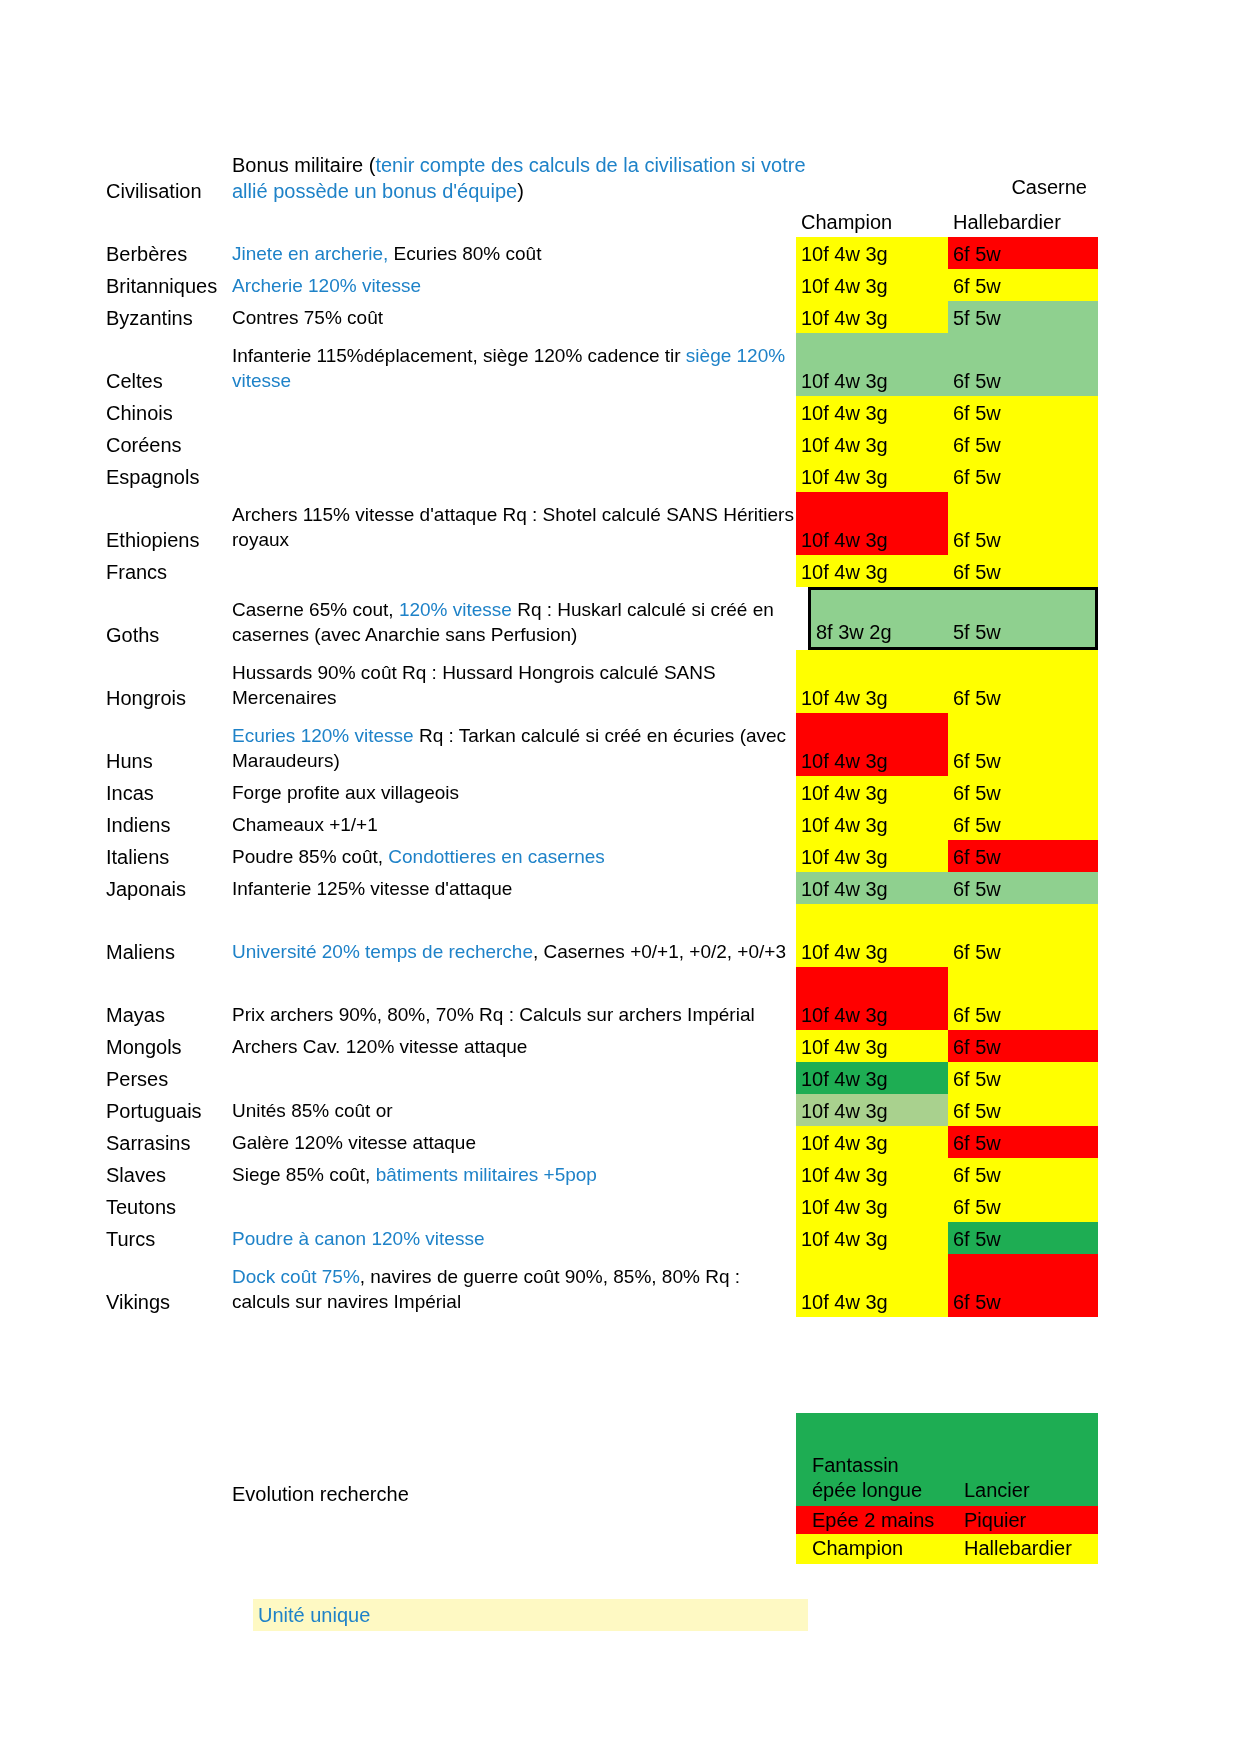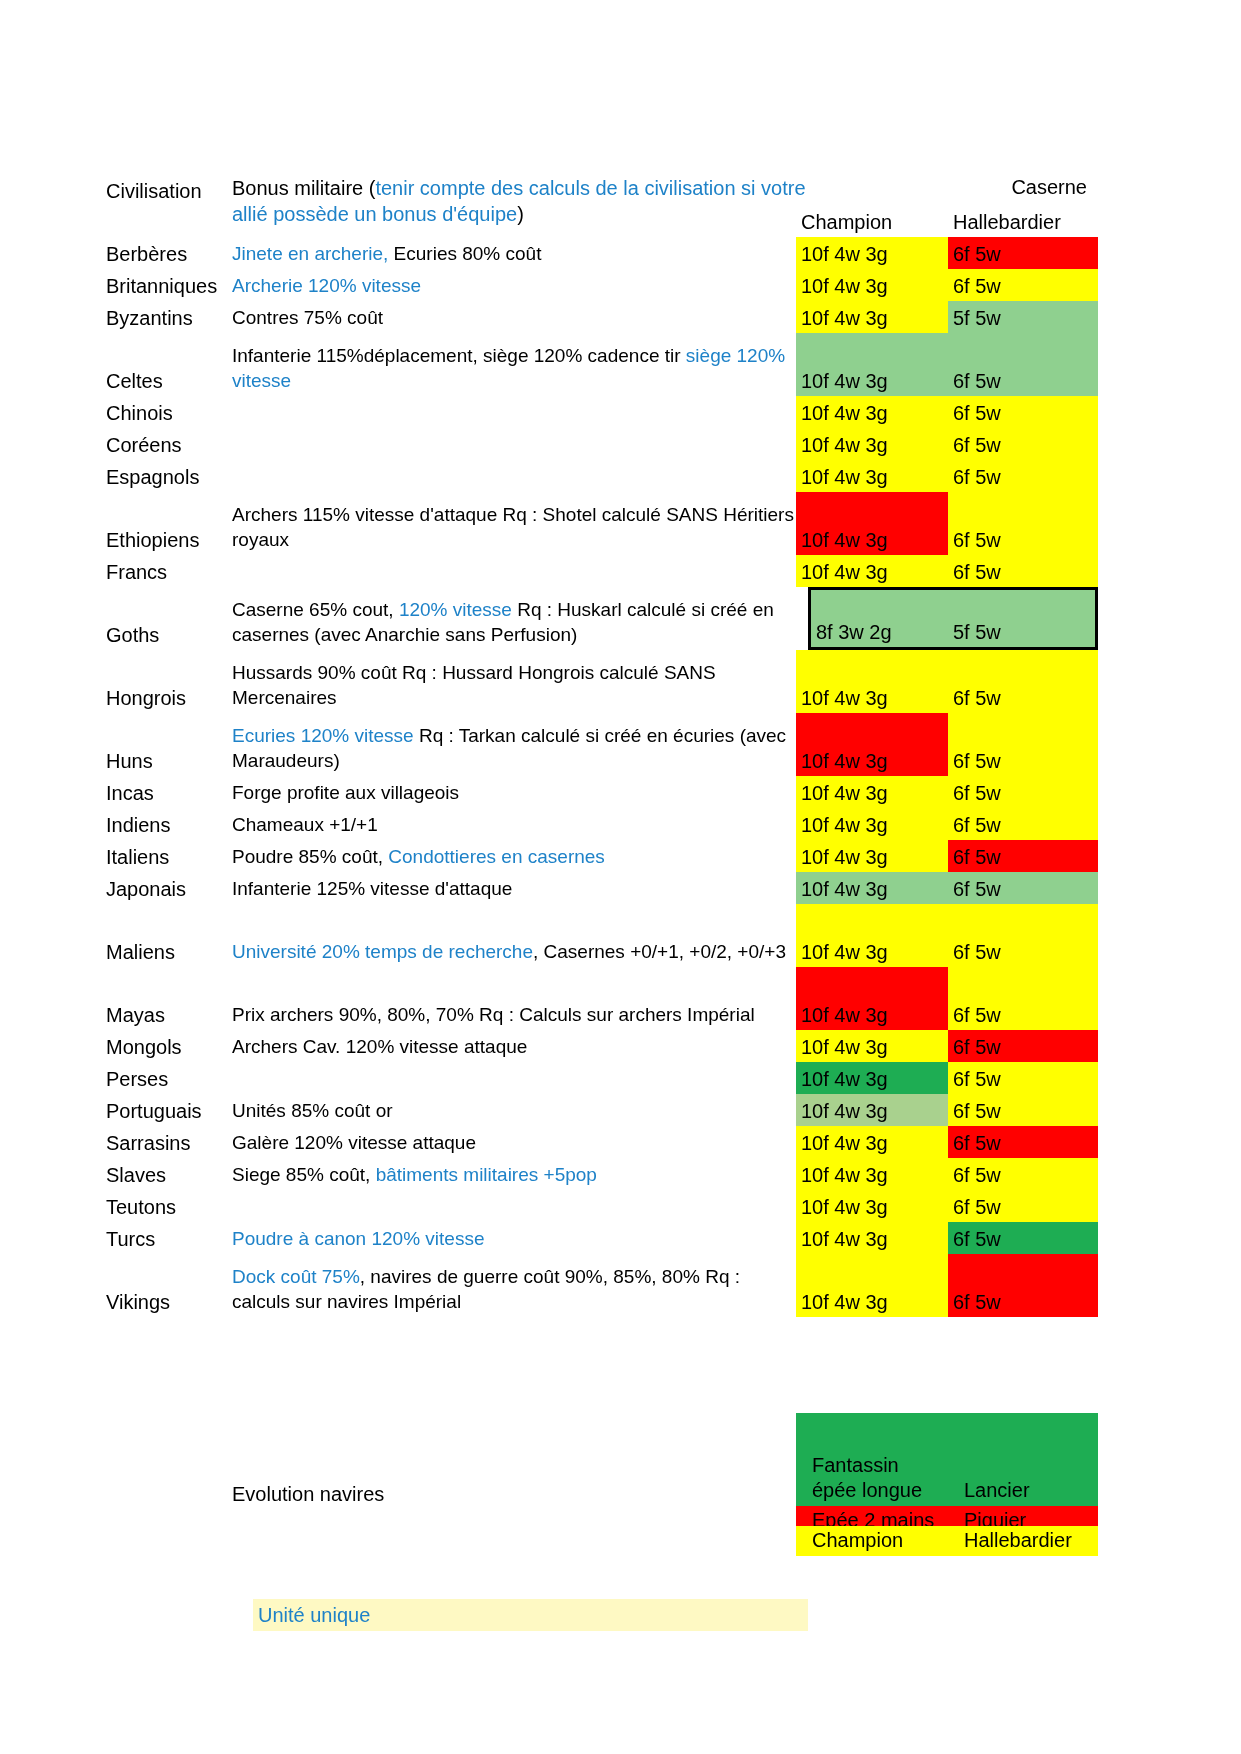--- a/index.html
+++ b/index.html
@@ -31,39 +31,39 @@
   .colhead { font-size:20px; padding-left:5px; }
   .b-left  { border:3px solid #000; border-right:none;margin-left:12px; }
   .b-right { border:3px solid #000; border-left:none; }
   
   .legend {
     position:absolute; left:796px; top:1413px; width:302px;
     display:flex; flex-direction:column;
   }
   .lrow { display:grid; grid-template-columns:152px 150px; }
   .lrow.big { height:93px; }
-  .lrow.mid { height:20px;text-align:right; }
+  .lrow.mid { height:28px;text-align:right; }
   .lrow.low { height:30px; }
   .lcell { display:flex; align-items:flex-end; font-size:20px; line-height:25px;
            padding:2px 0 3px 16px; box-sizing:border-box; white-space:pre-wrap; }
   .bar { position:absolute; left:253px; width:555px; display:flex; align-items:center;
          font-size:20px; padding-left:5px; box-sizing:border-box; }
   .bar.purple { top:1570px; height:29px; }
   .bar.blue   { top:1599px; height:32px; }
   .evo-label { position:absolute; left:232px; top:1413px; height:93px; width:400px;
                display:flex; align-items:flex-end; font-size:20px; padding-bottom:6px; }
 </style>
 </head>
 <body>
 
 <div class="canvas">
 
   <div class="abs hdr-text" style="left:106px; top:178px; width:126px;">Civilisation</div>
 
-  <div class="abs hdr-text" style="left:232px; top:152px; width:574px;margin-top:23px;">
+  <div class="abs hdr-text" style="left:232px; top:152px; width:574px;">
     <span>Bonus militaire (</span><span class="blue">tenir compte des calculs de la civilisation si votre allié possède un bonus d'équipe</span><span>)</span>
   </div>
 
   <div class="abs hdr-text" style="left:948px; top:174px; width:139px; text-align:right;">Caserne</div>
 
   <div class="tbl">
     <div class="row head">
       <div class="cell"></div>
       <div class="cell"></div>
       <div class="cell colhead">Champion</div>
@@ -222,21 +222,21 @@
         </div>
         <div class="row tall">
           <div class="cell civ">Vikings</div>
           <div class="cell bonus"><span class="blue">Dock coût 75%</span><span>, navires de guerre coût 90%, 85%, 80% Rq : calculs sur navires Impérial</span></div>
           <div class="cell val" style="background: rgb(255, 255, 0);">10f 4w 3g</div>
           <div class="cell val" style="background: rgb(255, 0, 0);">6f 5w</div>
         </div>
       </div>
   </div>
 
-  <div class="evo-label">Evolution navires</div>
+  <div class="evo-label">Evolution recherche</div>
 
   <div class="legend">
     <div class="lrow big" style="background: rgb(30, 173, 83);">
       <div class="lcell">Fantassin épée longue</div>
       <div class="lcell">Lancier</div>
     </div>
     <div class="lrow mid" style="background: rgb(255, 0, 0);">
       <div class="lcell">Epée 2 mains</div>
       <div class="lcell">Piquier</div>
     </div>

